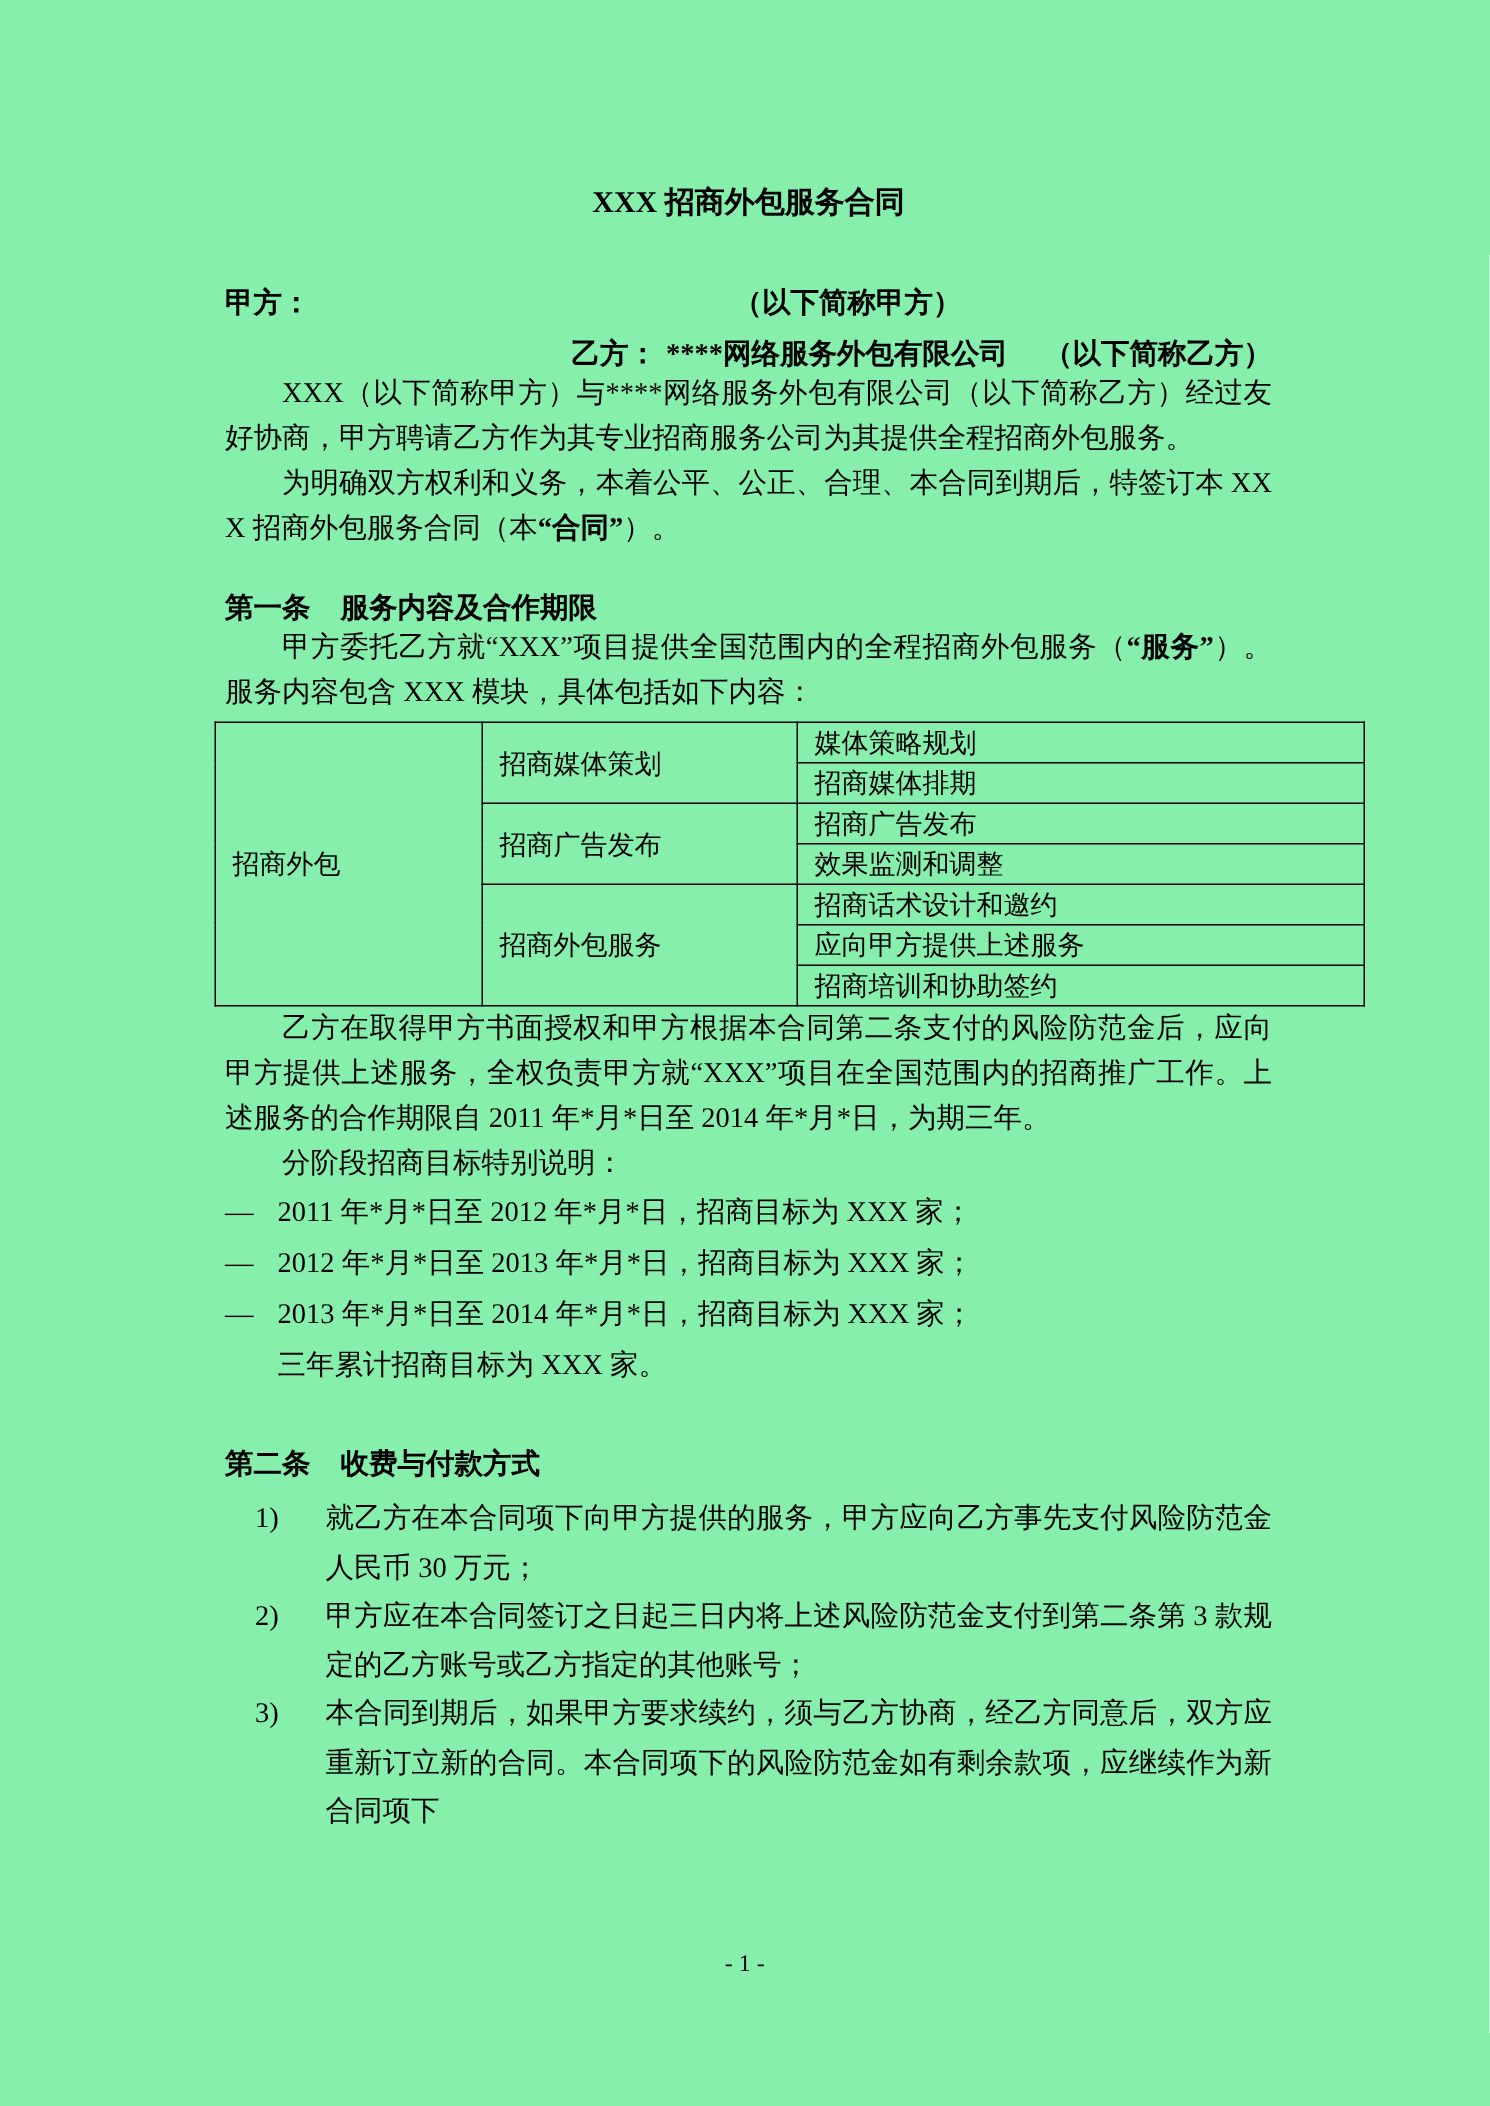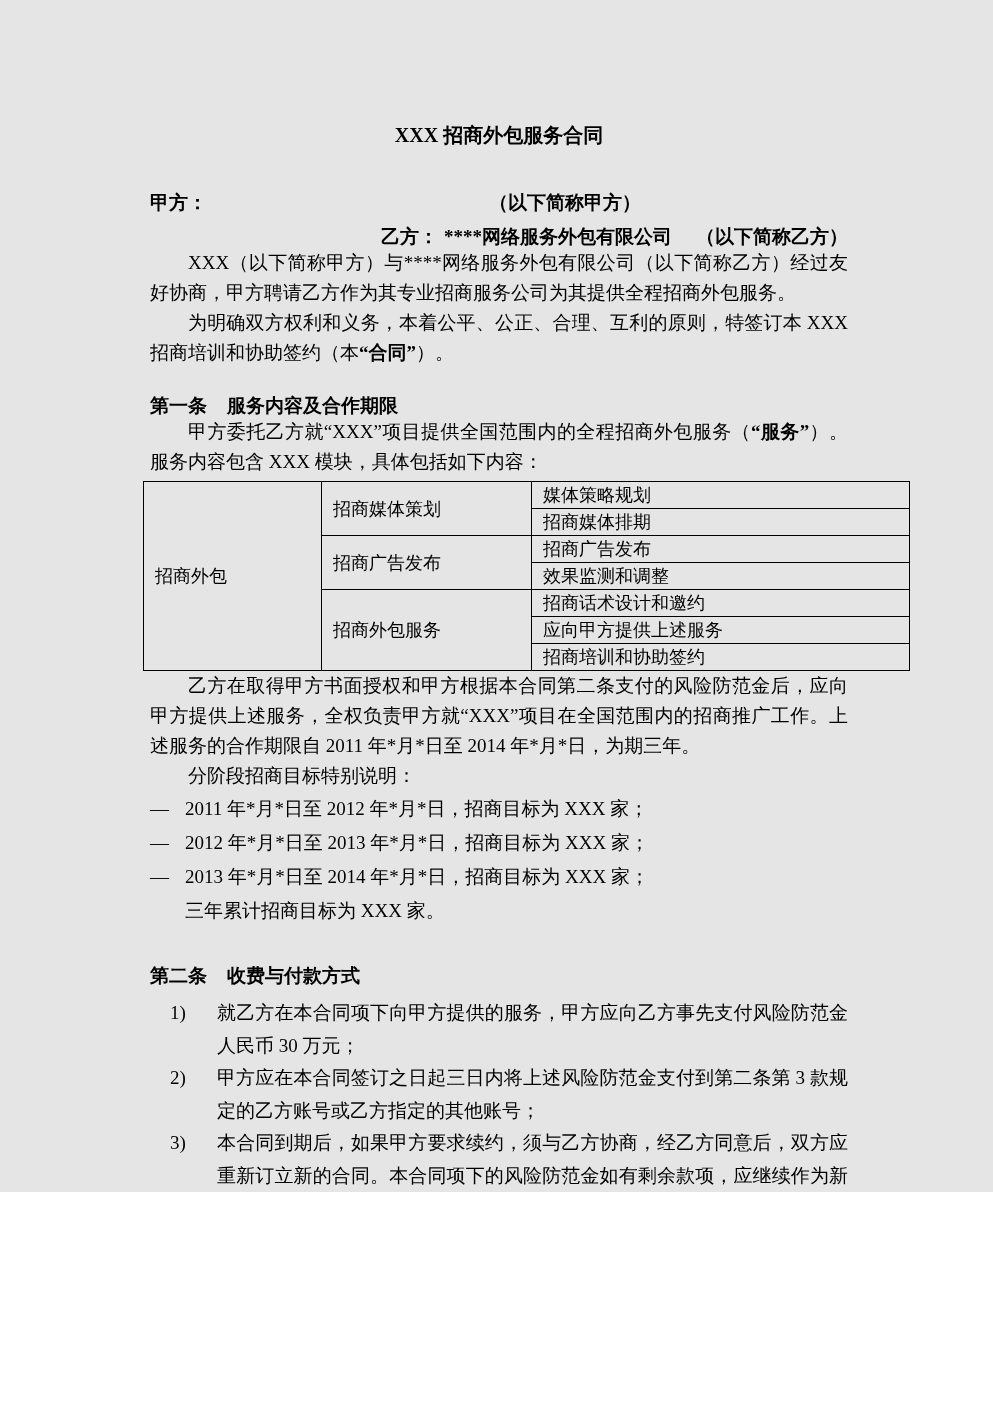--- a/index.html
+++ b/index.html
@@ -3,22 +3,22 @@
 <meta charset="utf-8">
 <style>
   html, body {
     margin: 0;
     padding: 0;
     background: #ffffff;
   }
   .page {
     position: relative;
     width: 993px;
-    height: 1192px;
-    background: #e5e5e5;
+    height: 1404px;
+    background: #86efac;
     color: #000000;
     font-family: "Liberation Serif", "DejaVu Serif", serif;
     overflow: hidden;
   }
   .content {
     margin-left: 150px;
     margin-right: 145px;
   }
   .doc-title {
     margin: 0;
@@ -140,21 +140,21 @@
     <div class="party-line party-a">
       <span>甲方：</span><span class="alias-a">（以下简称甲方）</span>
     </div>
 
     <div class="party-line party-b">
       <span>乙方：</span><span class="company-b">****网络服务外包有限公司</span><span class="alias-b">（以下简称乙方）</span>
     </div>
 
     <p class="body-para indent preamble-p1">XXX（以下简称甲方）与****网络服务外包有限公司（以下简称乙方）经过友好协商，甲方聘请乙方作为其专业招商服务公司为其提供全程招商外包服务。</p>
 
-    <p class="body-para indent"><span>为明确双方权利和义务，本着公平、公正、合理、互利的原则，特签订本 XXX 招商培训和协助签约（本</span><b>“合同”</b><span>）。</span></p>
+    <p class="body-para indent"><span>为明确双方权利和义务，本着公平、公正、合理、本合同到期后，特签订本 XXX 招商外包服务合同（本</span><b>“合同”</b><span>）。</span></p>
 
     <h2 class="article-heading article-1">
       <span class="art-num">第一条</span><span>服务内容及合作期限</span>
     </h2>
 
     <p class="body-para indent intro-para"><span>甲方委托乙方就“XXX”项目提供全国范围内的全程招商外包服务（</span><b>“服务”</b><span>）。服务内容包含 XXX 模块，具体包括如下内容：</span></p>
 
     <table class="service-table">
       <tbody>
         <tr>

